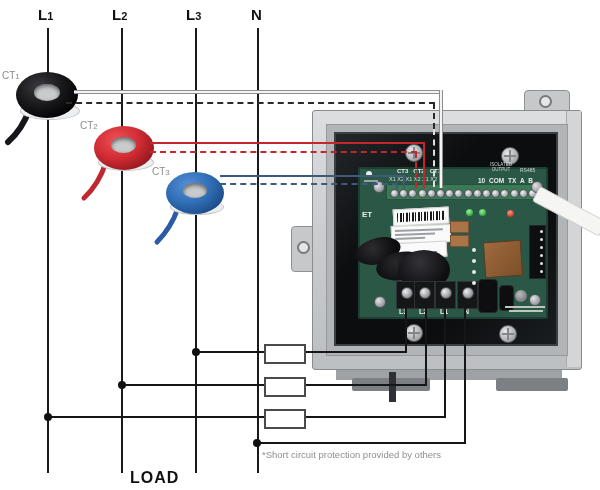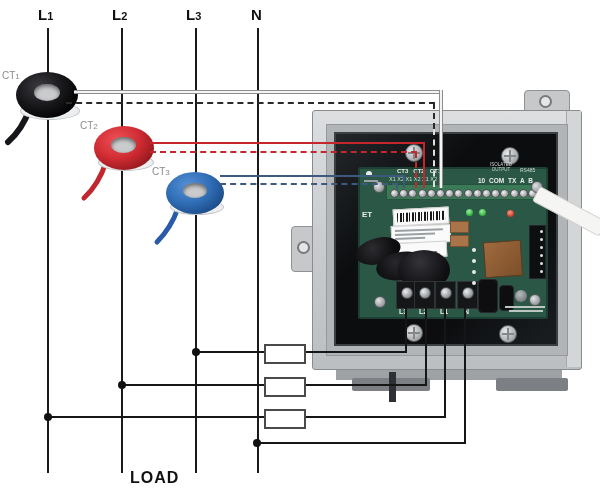--- a/index.html
+++ b/index.html
@@ -273,18 +273,19 @@
 
   <div class="wire wire-h" style="left:48px;top:416px;width:216px;"></div>
   <div class="wire wire-h" style="left:302px;top:416px;width:144px;"></div>
   <div class="wire wire-v" style="left:444px;top:302px;height:116px;"></div>
   <div class="fuse" style="left:264px;top:409px;"></div>
 
   <div class="wire wire-h" style="left:257px;top:442px;width:209px;"></div>
   <div class="wire wire-v" style="left:464px;top:302px;height:142px;"></div>
 
   <div class="abs" id="load-label">LOAD</div>
+  <div class="abs" id="footnote">*Short circuit protection provided by others</div>
 
 <div class="pad" style="left: 472px; top: 248px;"></div>
     <div class="pad" style="left: 472px; top: 259px;"></div>
     <div class="pad" style="left: 472px; top: 270px;"></div>
     <div class="pad" style="left: 472px; top: 281px;"></div>
   </div>
 
 </body></html>

